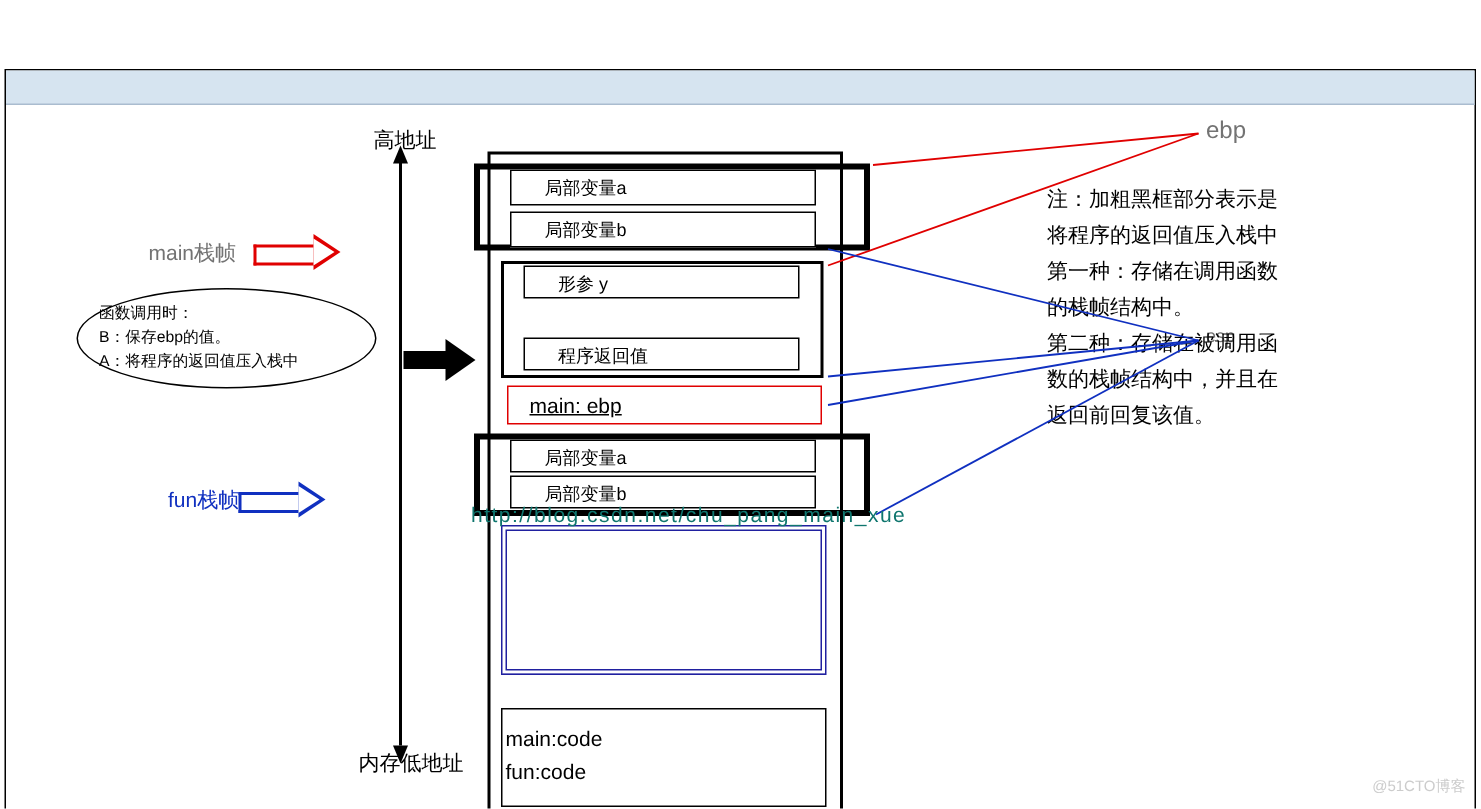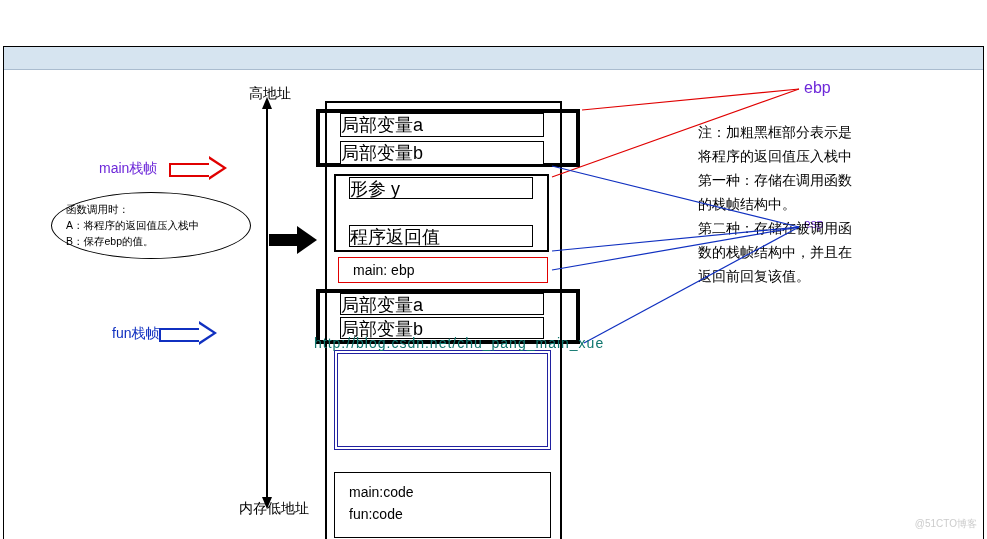--- a/index.html
+++ b/index.html
@@ -25,34 +25,36 @@
     border-bottom: 1px solid #aabccf;
   }
   .pos { position: absolute; }
   .stack-outline {
     border: 2px solid #000;
   }
   .cell {
     border: 1px solid #000;
     background: #fff;
     box-sizing: border-box;
-    font-size: 18px;
+    padding-left: 22px;
+    font-size: 12px;
     line-height: 22px;
     overflow: hidden;
     white-space: nowrap;
   }
   .cell-red {
     border: 1px solid #e00000;
+    text-decoration: underline;
   }
   .cell-dbl {
     border: 1px solid #2020a0;
     box-shadow: inset 0 0 0 2px #fff, inset 0 0 0 3px #2020a0;
   }
   .lbl { font-size: 14px; }
-  .red { color: #6d28d9; }
+  .red { color: #737373; }
   .blue { color: #1030c0; }
   .black { color: #000; }
   .arrow-head-up {
     position: absolute;
     width: 0; height: 0;
     border-left: 5px solid transparent;
     border-right: 5px solid transparent;
     border-bottom: 12px solid #000;
   }
   .arrow-head-down {
@@ -171,22 +173,22 @@
   <div class="arrow-head-down" style="left:258px; top:450px;"></div>
 
   <div class="pos" style="left:265px; top:183px;">
     <div style="position:absolute; left:0; top:4px; width:30px; height:12px; background:#000;"></div>
     <div style="position:absolute; left:28px; top:-4px; width:0; height:0; border-top:14px solid transparent; border-bottom:14px solid transparent; border-left:20px solid #000;"></div>
   </div>
 
   <div class="pos ring" style="left:47px; top:145px; width:198px; height:65px;">
     <div class="callout" style="padding:8px 14px;">
       <div>函数调用时：</div>
+      <div>B：保存ebp的值。</div>
       <div>A：将程序的返回值压入栈中</div>
-      <div>B：保存ebp的值。</div>
     </div>
   </div>
 
   <div class="pos stack-outline" style="left:321px; top:54px; width:233px; height:446px;"></div>
 
   <div class="pos" style="left:312px; top:62px; width:264px; height:58px; border:4px solid #000; box-sizing:border-box;"></div>
 
   <div class="pos cell" style="left:336px; top:66px; width:204px; height:24px;">局部变量a</div>
 
   <div class="pos cell" style="left:336px; top:94px; width:204px; height:24px;">局部变量b</div>
@@ -199,21 +201,21 @@
   <div class="pos cell" style="left:345px; top:178px; width:184px; height:22px;">程序返回值</div>
 
   <div class="pos cell cell-red" style="left:334px; top:210px; width:210px; height:26px; font-size:14px; line-height:24px; padding-left:14px;">main: ebp</div>
 
   <div class="pos" style="left:312px; top:242px; width:264px; height:55px; border:4px solid #000; box-sizing:border-box;"></div>
   <div class="pos cell" style="left:336px; top:246px; width:204px; height:22px;">局部变量a</div>
   <div class="pos cell" style="left:336px; top:270px; width:204px; height:22px;">局部变量b</div>
 
   <div class="pos cell-dbl" style="left:330px; top:303px; width:217px; height:100px; box-sizing:border-box;"></div>
 
-  <div class="pos" style="left:330px; top:425px; width:217px; height:66px; border:1px solid #000; box-sizing:border-box; padding:8px 14px; font-size:14px; line-height:22px;">
+  <div class="pos" style="left:330px; top:425px; width:217px; height:66px; border:1px solid #000; box-sizing:border-box; padding:8px 2px; font-size:14px; line-height:22px;">
     <div>main:code</div>
     <div>fun:code</div>
   </div>
 
   <div class="pos lbl red" style="left:800px; top:32px; font-size:16px;">ebp</div>
   <div class="pos lbl red" style="left:800px; top:170px; font-size:12px;">esp</div>
 
   <div class="pos notes" style="left:694px; top:73px; width:255px;">
     <div>注：加粗黑框部分表示是</div>
     <div>将程序的返回值压入栈中</div>

